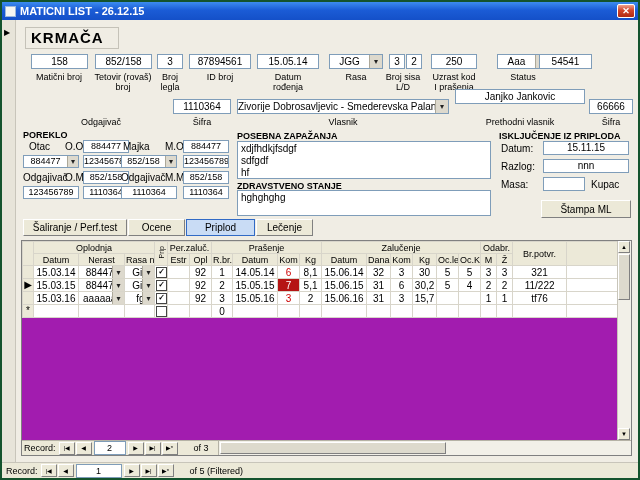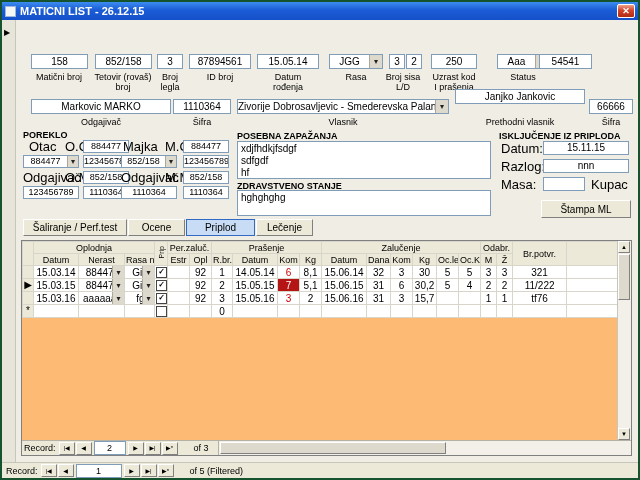--- a/index.html
+++ b/index.html
@@ -12,26 +12,26 @@
   .recsel{position:absolute;left:0;top:0;width:13px;bottom:16px;background:#E7E4D9;border-right:1px solid #C8C5BA;}
   .recarrow{position:absolute;top:8px;left:2px;font-size:8px;color:#000;}
   .main{position:absolute;left:13px;top:0;right:0;bottom:16px;}
   .ftitle{position:absolute;left:10px;top:7px;font-size:15px;font-weight:bold;letter-spacing:1px;padding:1px 14px 2px 5px;border:1px solid #C5C2B8;}
   .fld{position:absolute;height:15px;background:#fff;border:1px solid #7F9DB9;font-size:10px;line-height:13px;text-align:center;box-sizing:border-box;overflow:hidden;white-space:nowrap;}
   .combo{padding-right:13px;}
   .dd{position:absolute;right:0;top:0;bottom:0;width:12px;background:#DDD9CD;border-left:1px solid #ACA899;font-size:8px;line-height:13px;text-align:center;color:#222;}
   .lbl{position:absolute;font-size:9px;line-height:10px;text-align:center;white-space:pre-line;color:#000;}
   .sect{position:absolute;font-size:9px;font-weight:bold;color:#000;}
   .pfld{position:absolute;height:13px;background:#fff;border:1px solid #7F9DB9;font-size:9px;line-height:11px;text-align:center;box-sizing:border-box;overflow:hidden;}
-  .plbl{position:absolute;font-size:13px;line-height:10px;color:#000;}
+  .plbl{position:absolute;font-size:10px;line-height:10px;color:#000;}
   .tbox{position:absolute;background:#fff;border:1px solid #7F9DB9;font-size:10px;line-height:12px;padding:1px 3px;box-sizing:border-box;white-space:pre-line;text-align:left;overflow:hidden;}
   .btn3d{position:absolute;background:#ECE9D8;border:1px solid;border-color:#FFFFFF #808080 #808080 #FFFFFF;font-size:10px;font-family:inherit;text-align:center;padding:0;color:#000;}
   .tab{height:17px;line-height:15px;}
   .tab.active{background:#C9DCF5;border:1px solid #316AC5;}
-  .subform{position:absolute;left:6px;top:220px;right:6px;height:216px;background:#fdba74;border:1px solid #808080;box-sizing:border-box;overflow:hidden;}
+  .subform{position:absolute;left:6px;top:220px;right:6px;height:216px;background:#a21caf;border:1px solid #808080;box-sizing:border-box;overflow:hidden;}
   .grid{position:absolute;left:0;top:0;border-collapse:collapse;table-layout:fixed;width:calc(100% - 13px);}
   .grid td{border:1px solid #D8D5CA;font-size:9px;height:12px;padding:0 1px;text-align:center;overflow:hidden;white-space:nowrap;box-sizing:border-box;}
   .ghead td,.chead td{background:#ECE9D8;}
   .drow td{font-size:10px;height:13px;background:#fff;}
   .selc{background:#ECE9D8 !important;font-size:7px;line-height:12px;}
   .vert span{display:inline-block;writing-mode:vertical-rl;transform:rotate(180deg);font-size:7px;line-height:11px;}
   .combo-cell{position:relative;text-align:left;padding-left:3px !important;}
   .cb{display:inline-block;width:9px;height:9px;border:1px solid #444;background:#fff;line-height:8px;font-size:8px;font-weight:bold;text-align:center;vertical-align:middle;}
   .cb i{font-style:normal;}
   .red{color:#CC0000;}
@@ -62,20 +62,21 @@
   </div>
 
   <div class="bodyarea">
 
     <div class="recsel">
       <span class="recarrow">▶</span>
     </div>
 
     <div class="main">
 
+      <div class="ftitle">KRMAČA</div>
 
       <div class="fld" style="left:16px;top:34px;width:57px">158</div>
       <div class="fld" style="left:80px;top:34px;width:57px">852/158</div>
       <div class="fld" style="left:142px;top:34px;width:26px">3</div>
       <div class="fld" style="left:174px;top:34px;width:62px">87894561</div>
       <div class="fld" style="left:242px;top:34px;width:62px">15.05.14</div>
       <div class="fld combo" style="left:314px;top:34px;width:54px"><span>JGG</span><span class="dd">▾</span></div>
       <div class="fld" style="left:374px;top:34px;width:16px">3</div>
       <div class="fld" style="left:391px;top:34px;width:16px">2</div>
       <div class="fld" style="left:416px;top:34px;width:46px">250</div>
@@ -90,21 +91,20 @@
       <div class="lbl" style="left:168px;top:52px;width:74px">ID broj</div>
       <div class="lbl" style="left:236px;top:52px;width:74px">Datum
 rođenja</div>
       <div class="lbl" style="left:314px;top:52px;width:54px">Rasa</div>
       <div class="lbl" style="left:366px;top:52px;width:44px">Broj sisa
 L/D</div>
       <div class="lbl" style="left:408px;top:52px;width:62px">Uzrast kod
 I prašenja</div>
       <div class="lbl" style="left:482px;top:52px;width:52px">Status</div>
 
-      <div class="fld" style="left:16px;top:79px;width:140px">Markovic MARKO</div>
       <div class="fld" style="left:158px;top:79px;width:58px">1110364</div>
       <div class="fld combo" style="left:222px;top:79px;width:212px"><span>Zivorije Dobrosavljevic - Smederevska Palanka</span><span class="dd">▾</span></div>
       <div class="fld" style="left:440px;top:69px;width:130px">Janjko Jankovic</div>
       <div class="fld" style="left:574px;top:79px;width:44px">66666</div>
 
       <div class="lbl" style="left:16px;top:97px;width:140px">Odgajivač</div>
       <div class="lbl" style="left:158px;top:97px;width:58px">Šifra</div>
       <div class="lbl" style="left:222px;top:97px;width:212px">Vlasnik</div>
       <div class="lbl" style="left:440px;top:97px;width:130px">Prethodni vlasnik</div>
       <div class="lbl" style="left:574px;top:97px;width:44px">Šifra</div>

